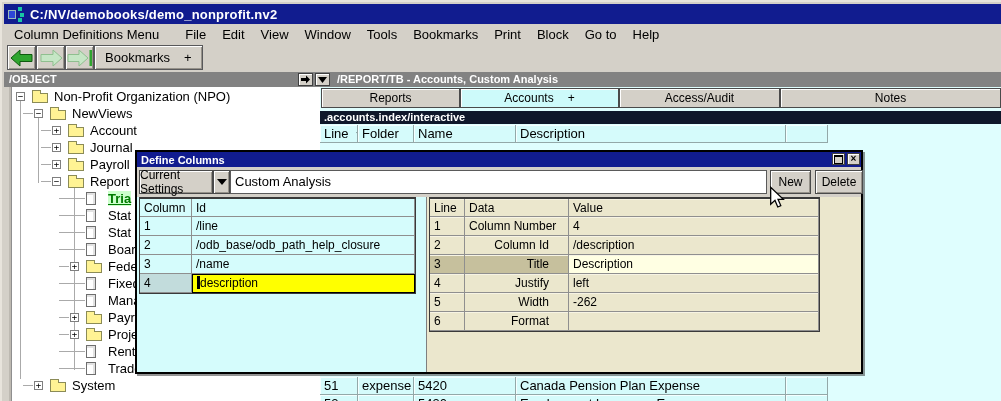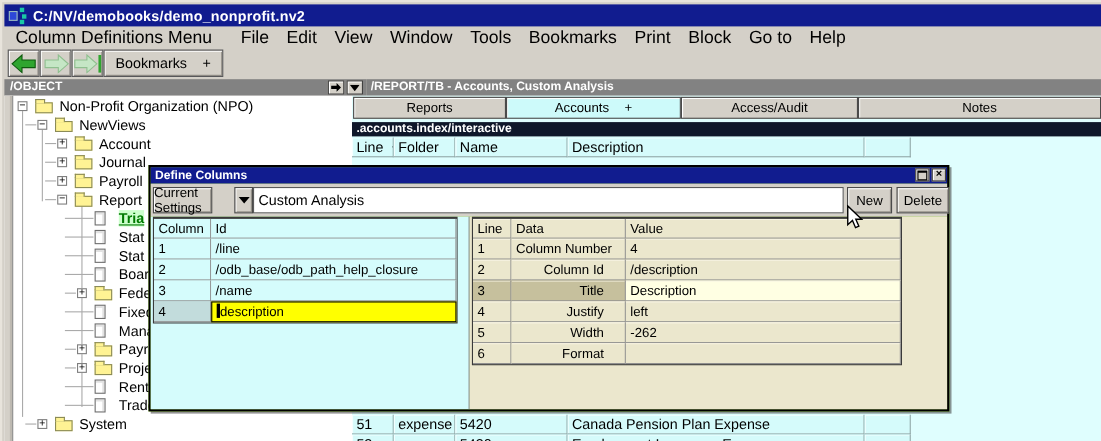--- a/index.html
+++ b/index.html
@@ -13,21 +13,21 @@
               background:#111C8F; display:flex; align-items:center; padding-left:4px; }
   .appicon { width:17px; height:15px; position:relative; margin-right:5px; }
   .appicon .b1 { position:absolute; left:0; top:3px; width:8px; height:9px; background:#2D47D8; border:1px solid #9bb; }
   .appicon .t1 { position:absolute; left:10px; top:0; width:4px; height:4px; background:#19C8A5; }
   .appicon .t2 { position:absolute; left:12px; top:6px; width:4px; height:4px; background:#19C8A5; }
   .appicon .t3 { position:absolute; left:10px; top:11px; width:4px; height:4px; background:#19C8A5; }
   .titletext { color:#fff; font-size:13px; font-weight:bold; letter-spacing:.2px; }
 
   
   .menubar { position:absolute; left:2px; top:23px; right:0; height:19px;
-             display:flex; align-items:center; font-size:16px; color:#000; padding-left:2px; }
+             display:flex; align-items:center; font-size:13px; color:#000; padding-left:2px; }
   .menuitem { padding:1px 8px; }
   .menuitem.first { margin-right:10px; }
 
   
   .toolbar { position:absolute; left:2px; top:42px; right:0; height:27px; display:flex; align-items:center; padding-left:3px; }
   .tbtn { width:29px; height:25px; background:#D4D0C8; border:1px solid #58585a;
           box-shadow:inset 1px 1px 0 #ffffff, inset -1px -1px 0 #96928a;
           display:flex; align-items:center; justify-content:center; margin-right:0; }
   .bookbtn { height:25px; background:#D4D0C8; border:1px solid #58585a;
              box-shadow:inset 1px 1px 0 #ffffff, inset -1px -1px 0 #96928a;
@@ -97,21 +97,21 @@
   .winbtn { position:absolute; top:1px; width:13px; height:12px; background:#D4D0C8;
             border:1px solid #404040; box-shadow:inset 1px 1px 0 #fff;
             display:flex; align-items:center; justify-content:center;
             font-size:10px; font-weight:bold; line-height:10px; }
   .winbtn.max { right:16px; } .winbtn.cls { right:1px; }
   .winbtn.max::before { content:""; width:7px; height:6px; border:1px solid #000; border-top-width:2px; }
   .dtoolbar { position:relative; height:30px; background:#D4D0C8; }
   .dbtn { position:absolute; top:3px; height:24px; background:#D4D0C8; border:1px solid #4a4a4a;
           box-shadow:inset 1px 1px 0 #fff, inset -1px -1px 0 #96928a;
           font-size:12px; display:flex; align-items:center; justify-content:center; }
-  .csbtn { left:2px; width:54px; }
+  .csbtn { left:2px; width:74px; }
   .csarrow { left:76px; width:17px; }
   .csarrow::before { content:""; width:0; height:0; border:5px solid transparent; border-top:6px solid #000; margin-top:5px; }
   .dfield { position:absolute; left:93px; top:3px; width:537px; height:24px; background:#fff;
             border:1px solid #5a5a5a; font-size:13px; padding:3px 0 0 4px; }
   .newbtn { left:633px; width:41px; }
   .delbtn { left:678px; width:48px; }
   .dbody { position:absolute; left:0; top:45px; right:0; bottom:0; display:flex; }
   .dleft { width:290px; background:#D5FCFC; border-right:1px solid #7f7f7f; position:relative; }
   .dright { flex:1; background:#EBE7CD; position:relative; }
   .dtable { position:absolute; left:2px; top:0; border:1px solid #3a3a3a; border-top-width:2px; }

